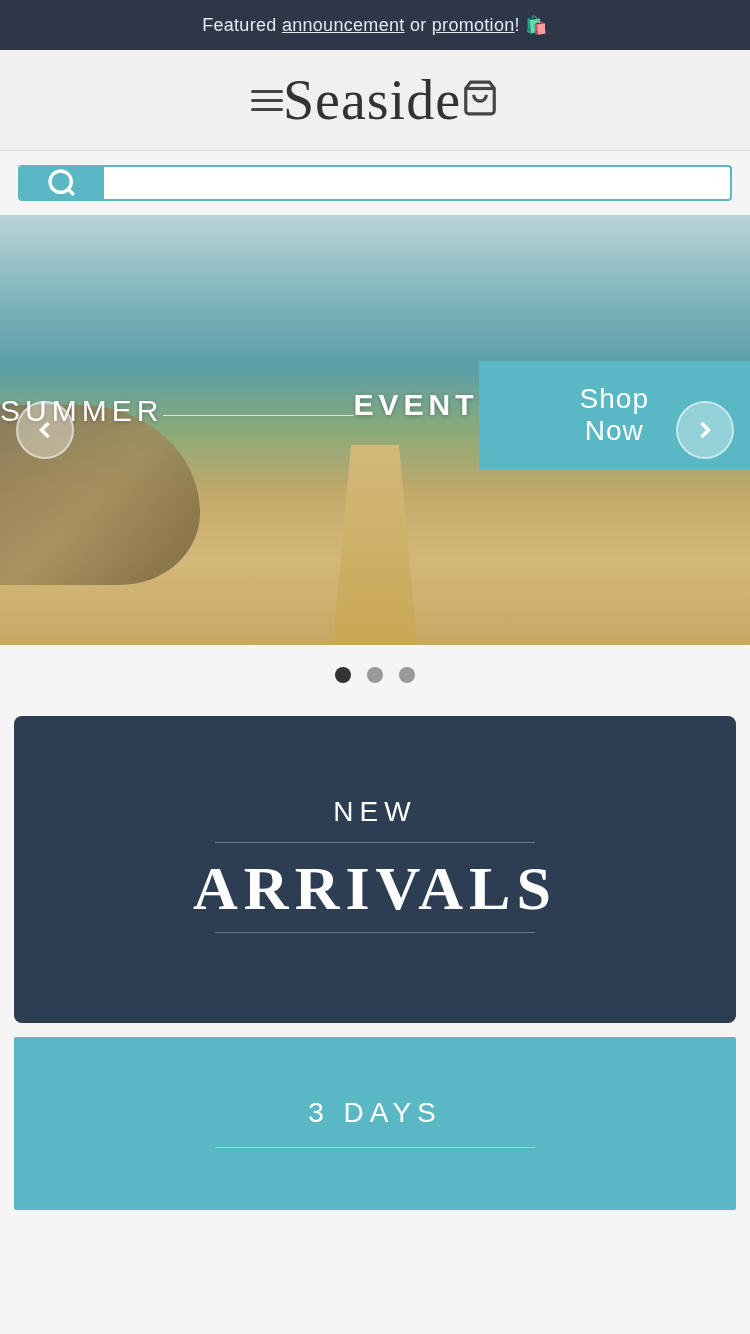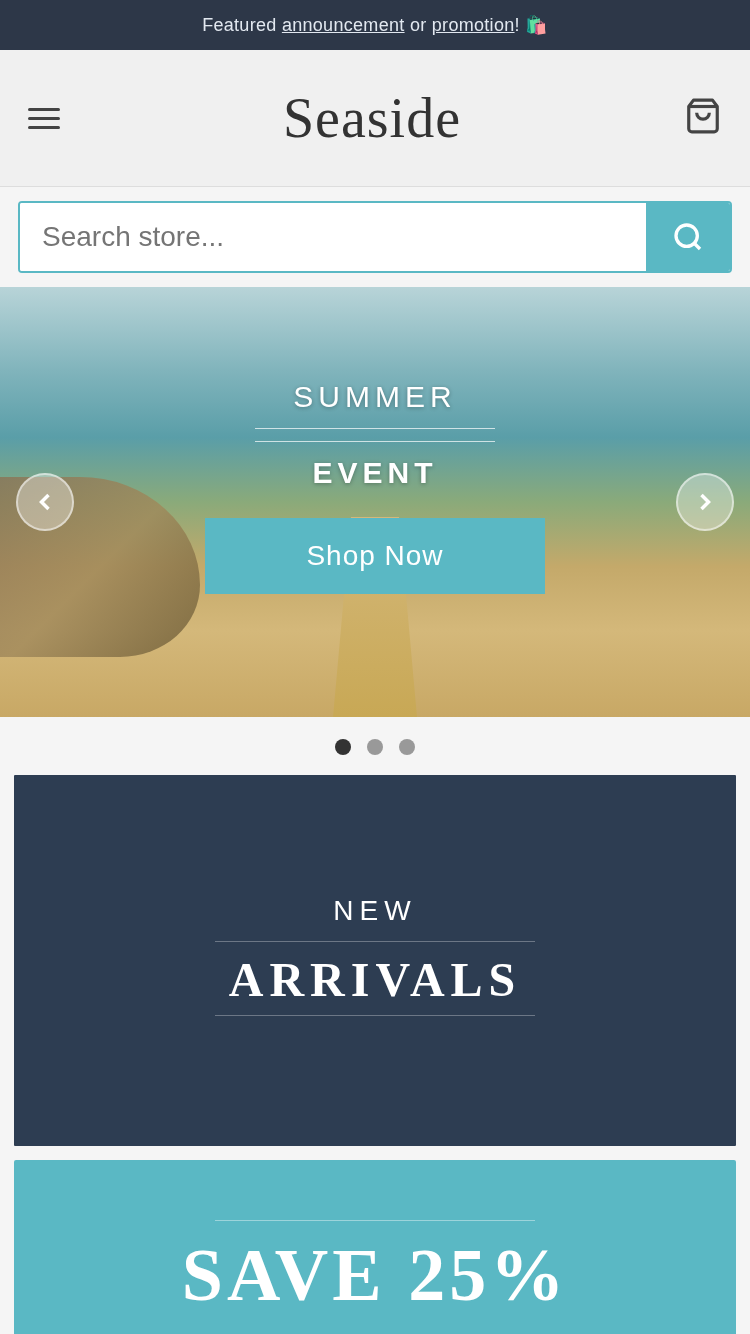--- a/index.html
+++ b/index.html
@@ -24,22 +24,22 @@
     }
     .announcement-bar u {
       color: #e2e8f0;
     }
 
     
     .header {
       background: #f0f0f0;
       display: flex;
       align-items: center;
-      justify-content: space-between;
-      padding: 36px 28px;
+      justify-content: center;
+      padding: 18px 28px;
       border-bottom: 1px solid #ddd;
     }
     .hamburger-icon {
       display: flex;
       flex-direction: column;
       gap: 6px;
       cursor: pointer;
     }
     .hamburger-icon span {
       display: block;
@@ -145,21 +145,21 @@
       height: 180px;
       background: linear-gradient(135deg, #8b7355, #a0885a, #6b5a35);
       border-radius: 0 60% 40% 0;
       opacity: 0.8;
     }
 
     .hero-overlay {
       position: absolute;
       top: 0; left: 0; right: 0; bottom: 0;
       display: flex;
-      flex-direction: column;
+      flex-direction: row;
       align-items: center;
       justify-content: center;
       padding-bottom: 30px;
     }
     .hero-summer {
       color: white;
       font-size: 30px;
       letter-spacing: 5px;
       font-family: Arial, sans-serif;
       font-weight: 400;
@@ -242,42 +242,42 @@
       background: #999;
       cursor: pointer;
     }
     .dot.active {
       background: #333;
     }
 
     
     .new-arrivals {
       background: #2d3d52;
-      padding: 120px 40px;
+      padding: 80px 40px;
       text-align: center;
-      margin: 0 14px 14px;
-      border-radius: 1px;
+      margin: 13px 14px 14px;
+      border-radius: 8px;
     }
     .arrivals-new {
       color: white;
       font-size: 28px;
       letter-spacing: 6px;
       font-family: Arial, sans-serif;
       font-weight: 400;
       margin-bottom: 14px;
     }
     .arrivals-divider {
       width: 320px;
       height: 1px;
       background: rgba(255,255,255,0.3);
       margin: 0 auto 10px;
     }
     .arrivals-title {
       color: white;
-      font-size: 48px;
+      font-size: 62px;
       letter-spacing: 6px;
       font-family: Georgia, serif;
       font-weight: bold;
       margin: 8px 0;
     }
     .arrivals-daily {
       color: white;
       font-size: 28px;
       letter-spacing: 6px;
       font-family: Arial, sans-serif;
@@ -332,21 +332,20 @@
   <div class="cart-icon">
     <svg viewBox="0 0 24 24" xmlns="http://www.w3.org/2000/svg">
       <path d="M6 2L3 6v14a2 2 0 002 2h14a2 2 0 002-2V6l-3-4z" stroke-linejoin="round"></path>
       <line x1="3" y1="6" x2="21" y2="6"></line>
       <path d="M16 10a4 4 0 01-8 0"></path>
     </svg>
   </div>
 </div>
 
 <div class="search-bar">
-  <input class="search-input" type="text" placeholder="Search store..." style="">
   <button class="search-button">
     <svg viewBox="0 0 24 24" xmlns="http://www.w3.org/2000/svg">
       <circle cx="11" cy="11" r="8"></circle>
       <line x1="21" y1="21" x2="16.65" y2="16.65"></line>
     </svg>
   </button>
 </div>
 
 <div class="hero-banner">
   <div class="hero-bg"></div>
@@ -376,15 +375,15 @@
 </div>
 
 <div class="new-arrivals">
   <div class="arrivals-new">NEW</div>
   <div class="arrivals-divider"></div>
   <div class="arrivals-title">ARRIVALS</div>
   <div class="arrivals-divider"></div>
 </div>
 
 <div class="save-section">
+  <div class="save-days">3 DAYS</div>
   <div class="save-divider"></div>
-  <div class="save-title">SAVE 25%</div>
 </div>
 
 </body></html>

